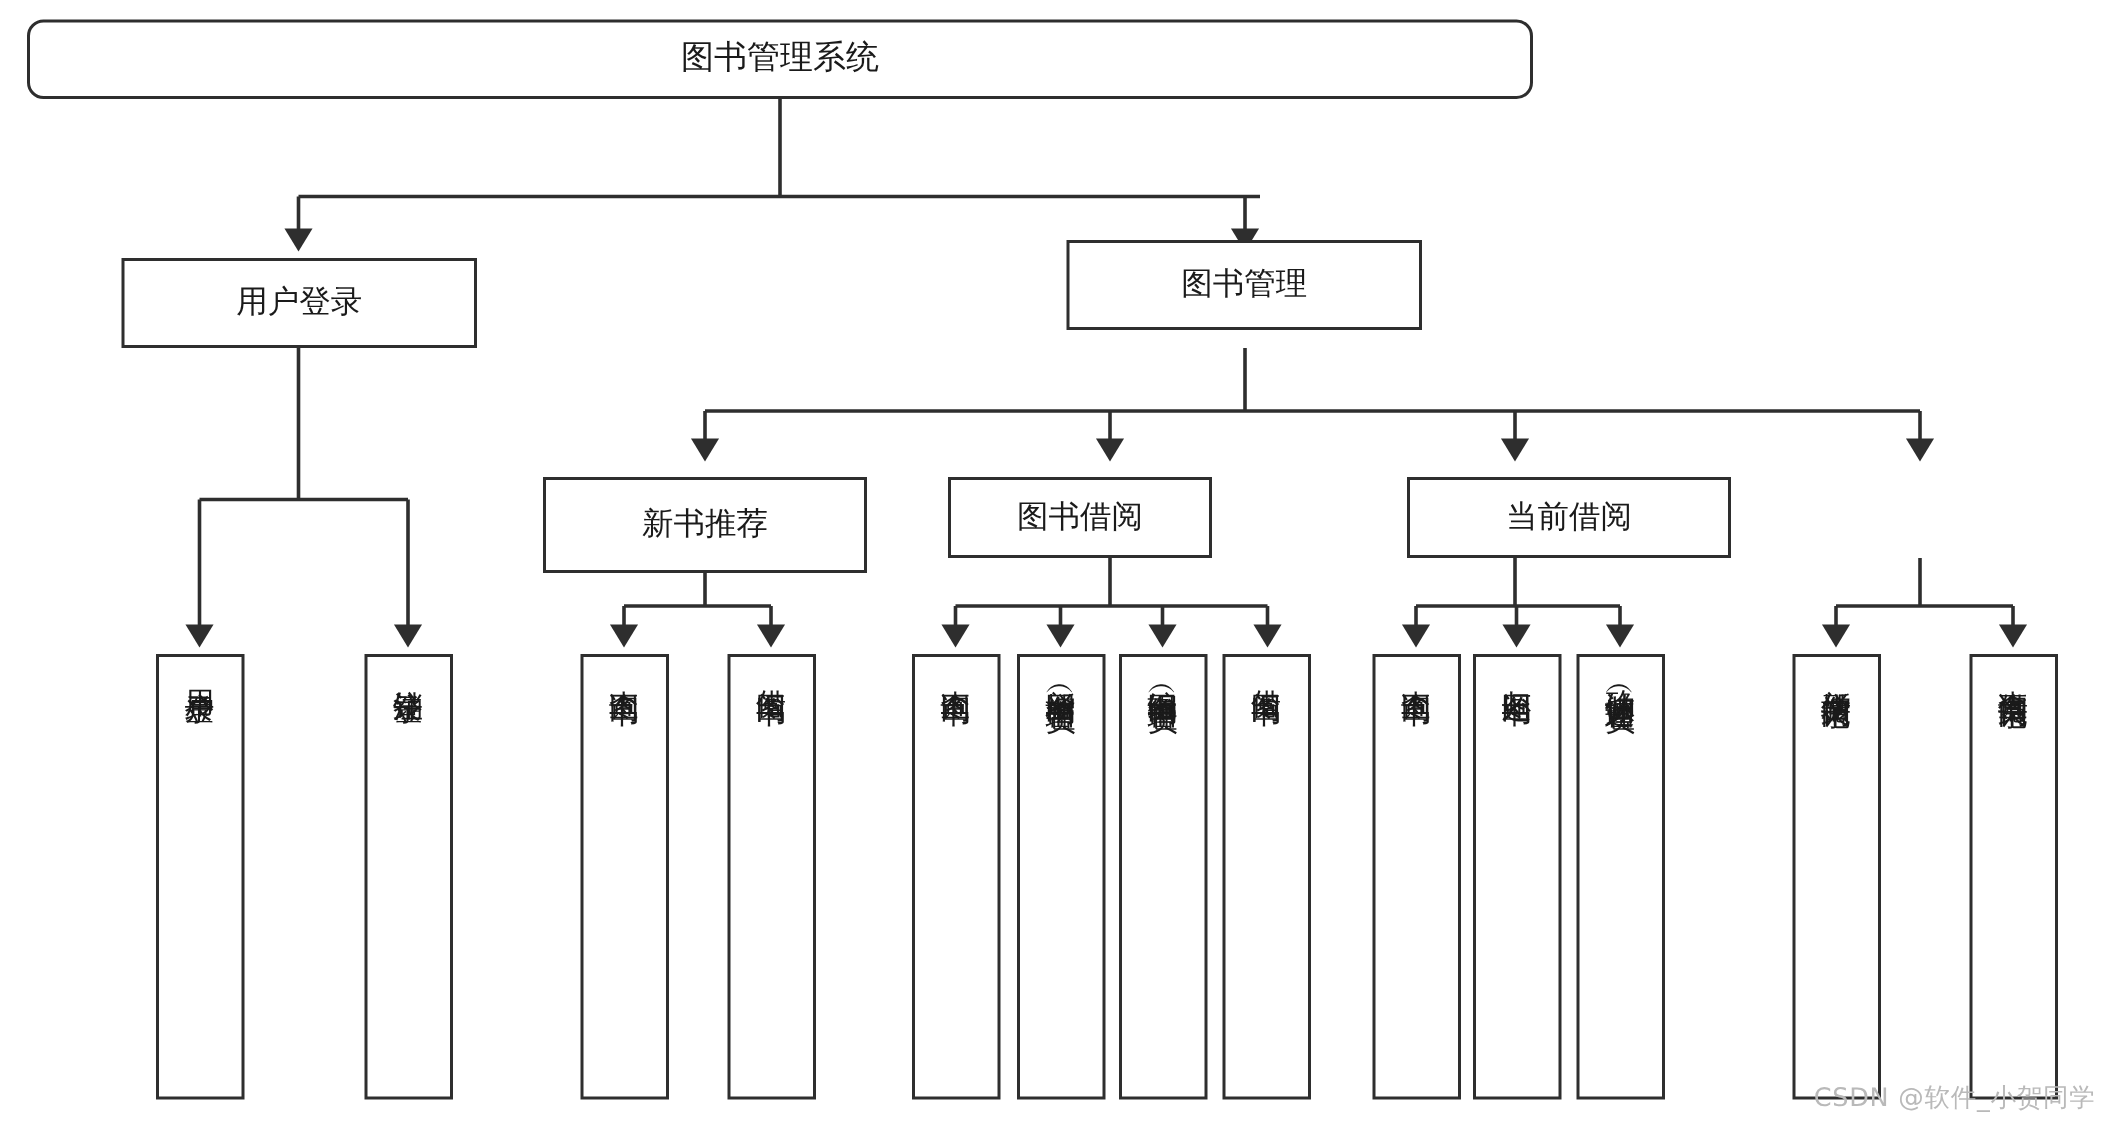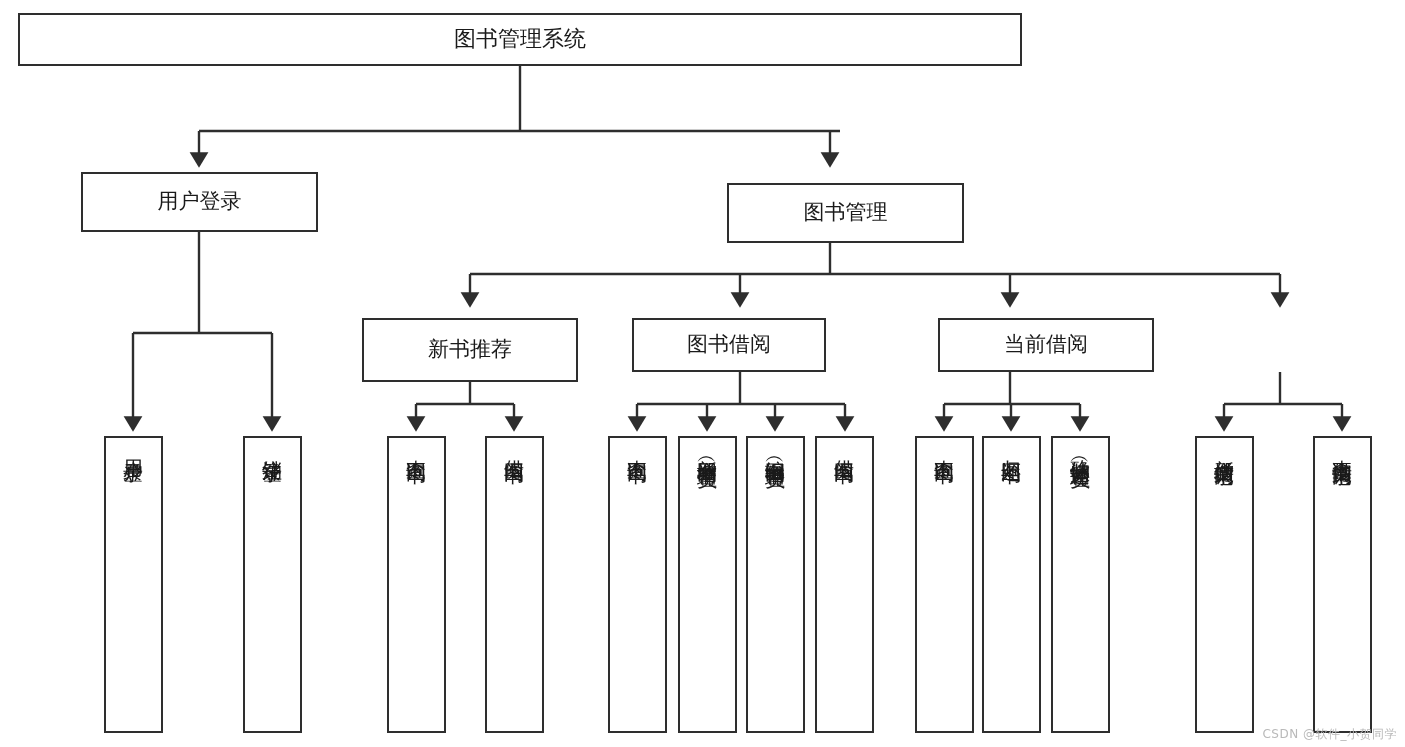--- a/index.html
+++ b/index.html
@@ -57,21 +57,21 @@
     writing-mode: vertical-rl;
     text-orientation: upright;
     font-size: 20px;
     letter-spacing: 1.5px;
     line-height: 1;
   }
   .watermark {
     position: absolute;
     right: 8px;
     bottom: 4px;
-    font-size: 12px;
+    font-size: 17px;
     color: #b9b9b9;
     letter-spacing: 0.5px;
     white-space: nowrap;
   }
 </style>
 </head>
 <body>
 
 <div id="diagram-root">
 
@@ -118,35 +118,35 @@
       <path d="M1011,404 L1011,424" marker-end="url(#arrow)"></path>
       <path d="M1080,404 L1080,424" marker-end="url(#arrow)"></path>
 
       <path d="M1280,372 L1280,404"></path>
       <path d="M1224,404 L1342,404"></path>
       <path d="M1224,404 L1224,424" marker-end="url(#arrow)"></path>
       <path d="M1342,404 L1342,424" marker-end="url(#arrow)"></path>
     </g>
   </svg>
 
-  <div class="node root horiz" style="left:18px; top:13px; width:1004px; height:53px;">
+  <div class="node root horiz" style="left:18px; top:13px; width:1004px; height:53px;border-radius:11px;">
     <span class="label">图书管理系统</span>
   </div>
 
   <div class="node horiz" style="left:81px; top:172px; width:237px; height:60px;">
     <span class="label">用户登录</span>
   </div>
-  <div class="node horiz" style="left:711px; top:183px; width:237px; height:60px;margin-left:16px;">
+  <div class="node horiz" style="left:711px; top:160px; width:237px; height:60px;">
     <span class="label">图书管理</span>
   </div>
 
   <div class="node horiz" style="left:362px; top:318px; width:216px; height:64px;">
     <span class="label">新书推荐</span>
   </div>
-  <div class="node horiz" style="left:632px; top:318px; width:194px; height:54px;">
+  <div class="node horiz" style="left:632px; top:318px; width:176px; height:54px;">
     <span class="label">图书借阅</span>
   </div>
   <div class="node horiz" style="left:902px; top:318px; width:216px; height:54px;margin-left:36px;">
     <span class="label">当前借阅</span>
   </div>
 
   <div class="node vert" style="left:104px; top:436px; width:59px; height:297px;">
     <span class="label">用户登录</span>
   </div>
   <div class="node vert" style="left:243px; top:436px; width:59px; height:297px;">

